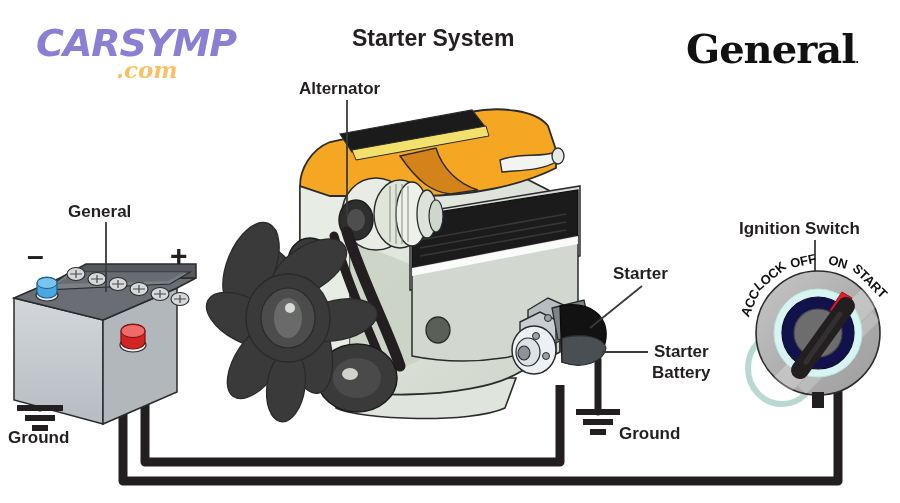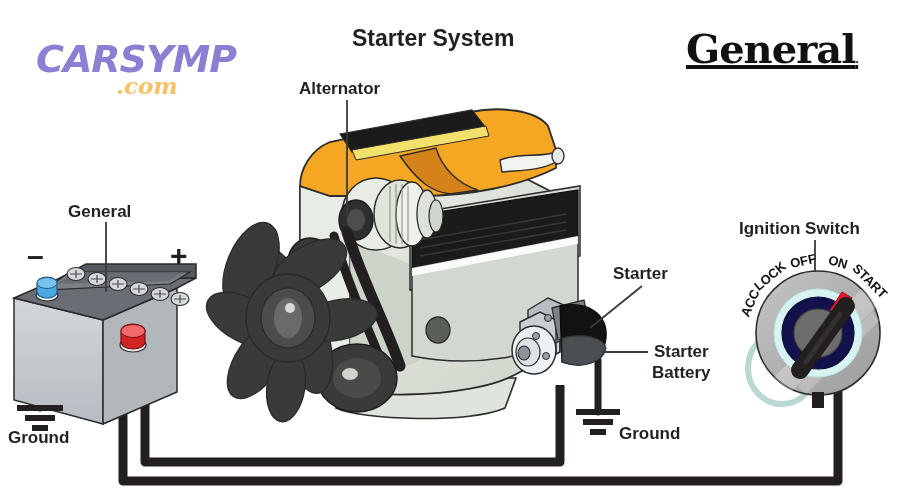--- a/index.html
+++ b/index.html
@@ -11,27 +11,27 @@
   #title{font-size:23px;left:352px;top:25px;}
   #lbl-alternator{font-size:17px;left:299px;top:79px;}
   #lbl-battery{font-size:17px;left:68px;top:202px;}
   #lbl-starter{font-size:17px;left:613px;top:264px;}
   #lbl-solenoid{font-size:17px;left:652px;top:341px;line-height:21px;text-align:center;}
   #lbl-ignition{font-size:17px;left:739px;top:219px;}
   #lbl-gnd-batt{font-size:17px;left:8px;top:428px;}
   #lbl-gnd-start{font-size:17px;left:619px;top:424px;}
   #sign-minus{font-size:30px;left:27px;top:239px;}
   #sign-plus{font-size:30px;left:170px;top:239px;}
-  #logo-carsymp{position:absolute;left:36px;top:40px;}
+  #logo-carsymp{position:absolute;left:36px;top:24px;}
   #logo-carsymp .cs-main{font-family:"DejaVu Sans",sans-serif;font-weight:bold;font-style:italic;font-size:38px;color:#8b7fd4;letter-spacing:-1px;line-height:38px;}
   #logo-carsymp .cs-dot{font-family:"DejaVu Serif",serif;font-style:italic;font-weight:bold;font-size:23px;color:#f8c165;line-height:23px;margin-left:80px;display:block;margin-top:-4px;}
   #logo-general{position:absolute;left:686px;top:30px;text-align:center;width:170px;}
   #logo-general .g-top{font-family:"DejaVu Serif",serif;font-weight:bold;font-size:17px;color:#111;line-height:16px;letter-spacing:0px;}
   #logo-general .g-stars{font-size:15px;color:#111;letter-spacing:2px;}
-  #logo-general .g-main{font-family:"DejaVu Serif",serif;font-weight:bold;font-size:40px;color:#111;line-height:38px;letter-spacing:-1px;text-decoration:underline;}
+  #logo-general .g-main{font-family:"DejaVu Serif",serif;font-weight:bold;font-size:40px;color:#111;line-height:38px;letter-spacing:-1px;}
   #logo-general .g-reg{font-size:11px;}
   .ig-tick{position:absolute;font-family:"Liberation Sans",sans-serif;font-weight:bold;font-size:13px;color:#111;transform-origin:center center;}
 </style>
 </head>
 <body>
 
 <div id="stage">
 
   <svg width="900" height="503" viewBox="0 0 900 503">
     <defs>

